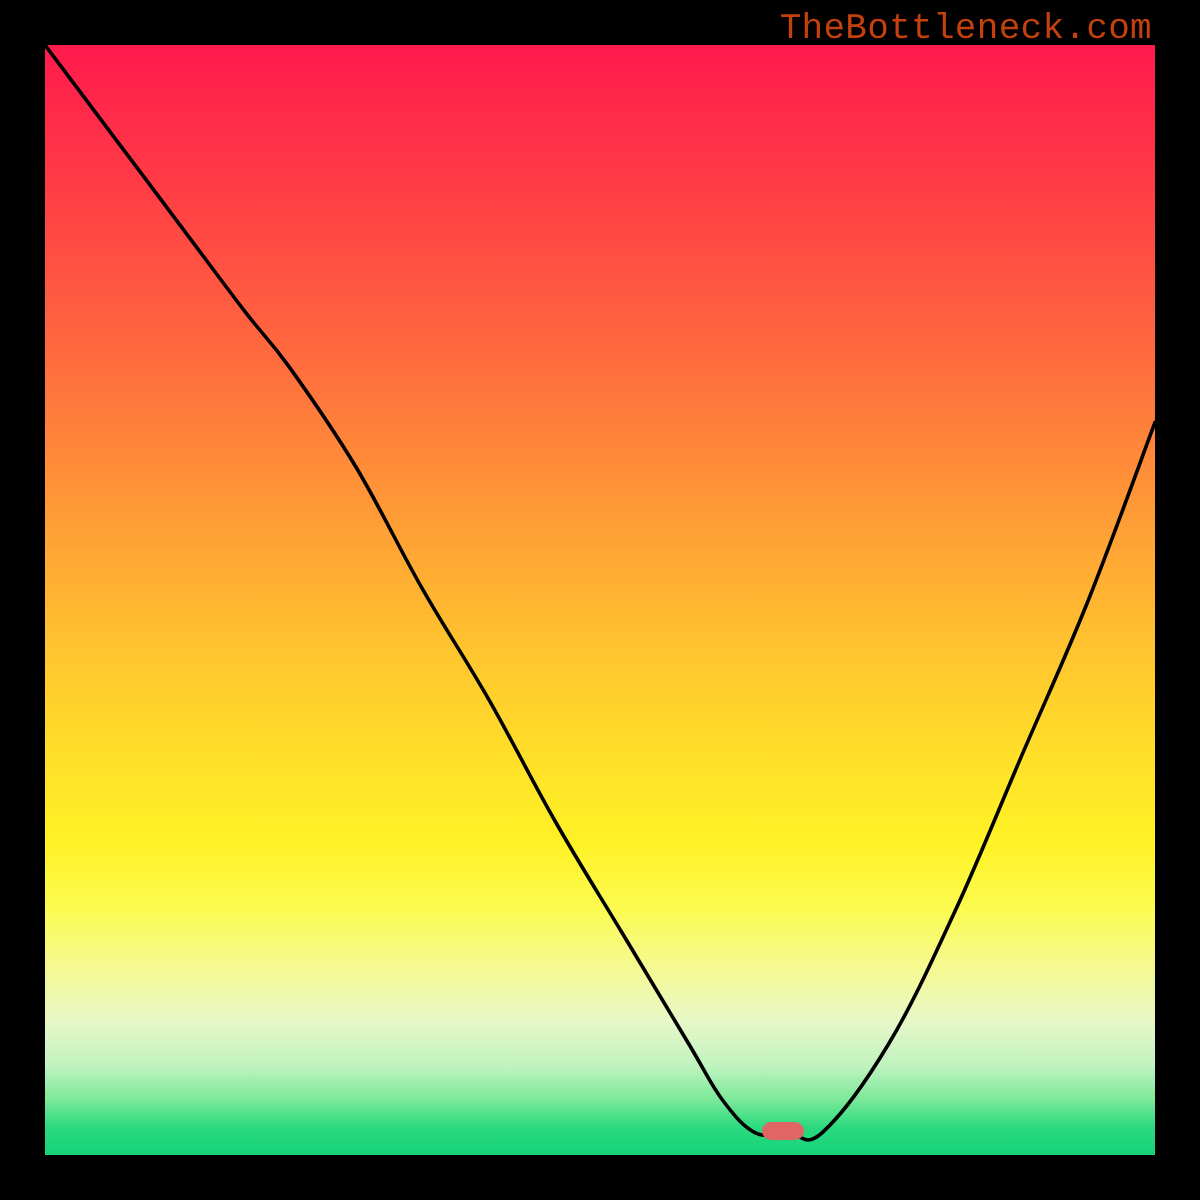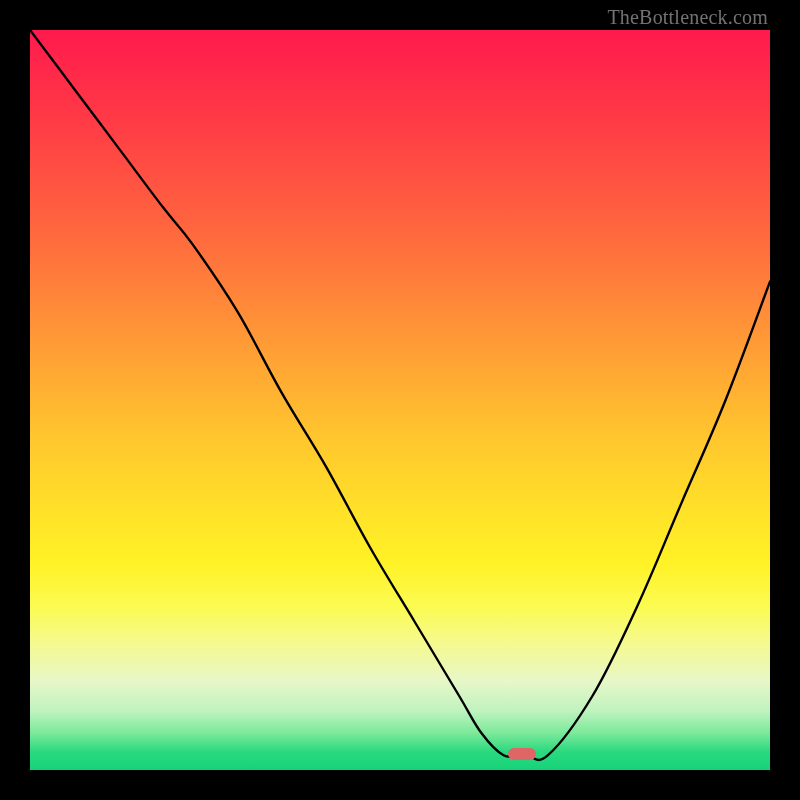--- a/index.html
+++ b/index.html
@@ -55,23 +55,23 @@
     width: 28px;
     height: 12px;
     border-radius: 6px;
     background: #e06666;
     transform: translate(-50%, -50%);
   }
   .watermark {
     position: absolute;
     top: 6px;
     right: 32px;
-    color: #737373;
-    font-family: Liberation Serif, serif;
-    font-size: 20px;
+    color: #c2410c;
+    font-family: Liberation Mono, monospace;
+    font-size: 24px;
     letter-spacing: 0.2px;
   }
 </style>
 </head>
 <body>
 
 <div class="frame">
   <div class="plot">
     <svg class="curve" viewBox="0 0 740 740" preserveAspectRatio="none">
       <path d="M 0.0 0.0 C 8.0 10.7, 28.4 37.9, 44.4 59.2 C 60.4 80.5, 72.8 97.1, 88.8 118.4 C 104.8 139.7, 119.9 160.3, 133.2 177.6 C 146.5 194.9, 149.5 196.0, 162.8 214.6 C 176.1 233.2, 191.2 254.6, 207.2 281.2 C 223.2 307.8, 235.6 334.6, 251.6 362.6 C 267.6 390.6, 280.0 408.6, 296.0 436.6 C 312.0 464.6, 324.4 490.0, 340.4 518.0 C 356.4 546.0, 368.8 565.4, 384.8 592.0 C 400.8 618.6, 417.2 646.0, 429.2 666.0 C 441.2 686.0, 443.4 692.3, 451.4 703.0 C 459.4 713.7, 465.6 721.2, 473.6 725.2 C 481.6 729.2, 487.8 725.2, 495.8 725.2 C 503.8 725.2, 506.0 735.9, 518.0 725.2 C 530.0 714.5, 546.4 692.6, 562.4 666.0 C 578.4 639.4, 590.8 611.8, 606.8 577.2 C 622.8 542.6, 635.2 510.9, 651.2 473.6 C 667.2 436.3, 679.6 410.0, 695.6 370.0 C 711.6 330.0, 732.0 272.9, 740.0 251.6" id="curve-path" fill="none" stroke="#000" stroke-width="2.4" stroke-linejoin="round" stroke-linecap="round"></path>

